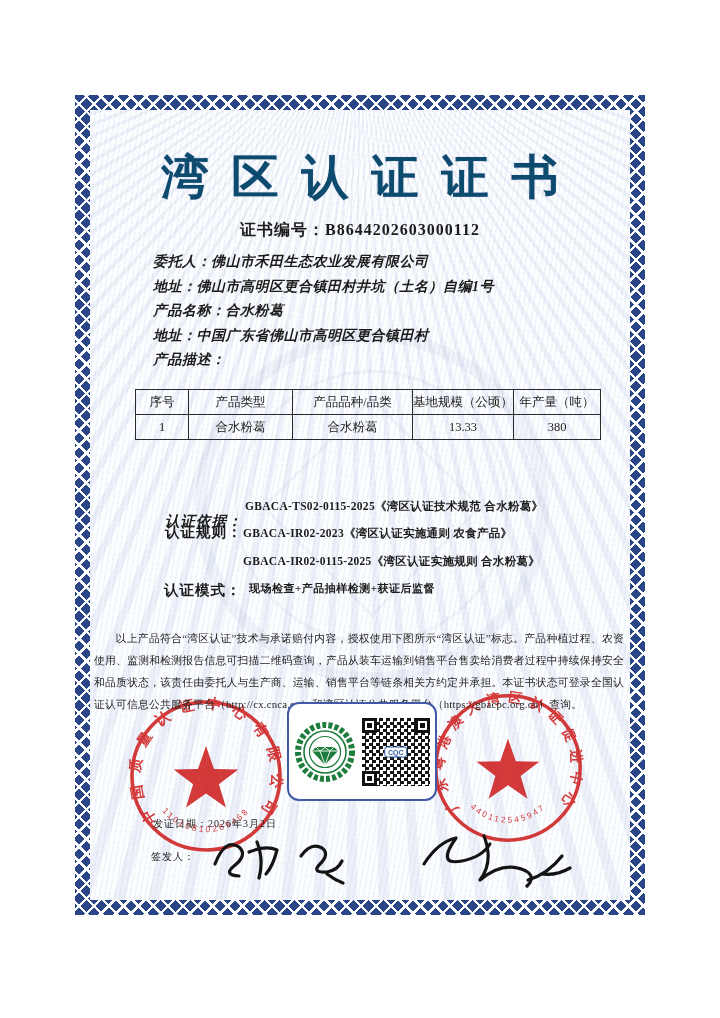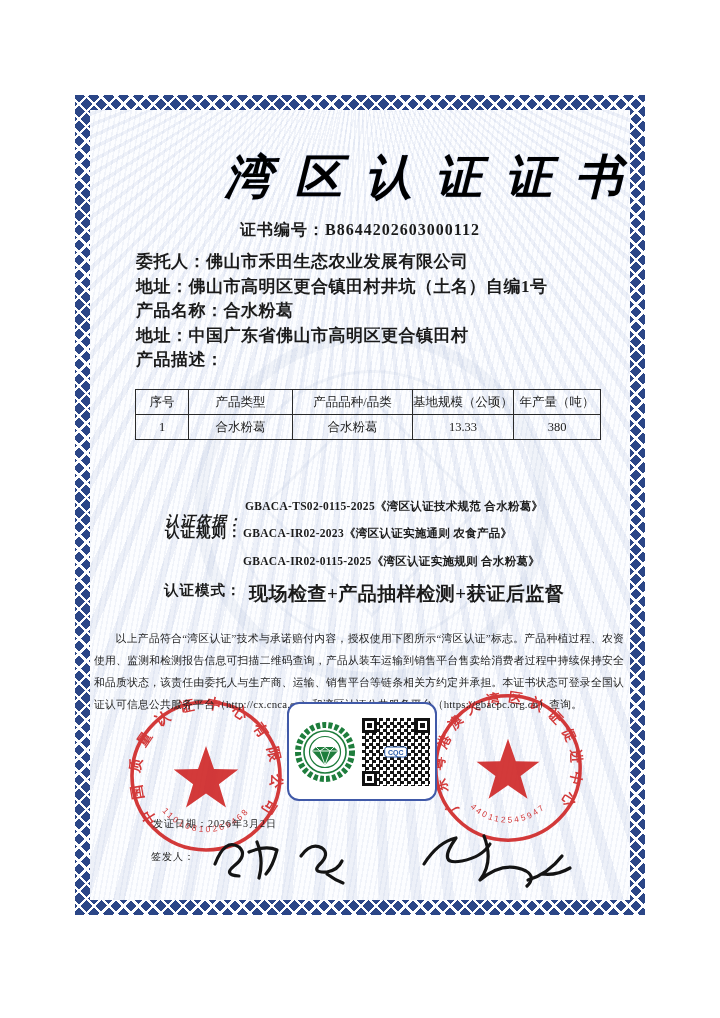--- a/index.html
+++ b/index.html
@@ -18,39 +18,39 @@
       repeating-linear-gradient(100deg, rgba(140,160,205,0.10) 0 1.5px, rgba(255,255,255,0) 1.5px 5px);}
 
   
   .watermark{position:absolute;left:195px;top:330px;width:330px;height:330px;border-radius:50%;
     border:12px solid rgba(140,155,195,0.10);z-index:0;}
   .watermark .inner{position:absolute;inset:28px;border-radius:50%;border:3px solid rgba(140,155,195,0.10);}
   .watermark .gem{position:absolute;left:50%;top:50%;width:150px;height:150px;
     transform:translate(-50%,-50%) rotate(45deg);border:3px solid rgba(140,155,195,0.10);}
 
   
-  .title{position:absolute;left:75px;top:146px;width:570px;text-align:right;z-index:2;
-    font-size:47px;font-weight:700;font-style:italic;color:#000000;
+  .title{position:absolute;left:75px;top:146px;width:570px;text-align:center;z-index:2;
+    font-size:47px;font-weight:700;color:#0c4a6e;
     letter-spacing:23px;padding-left:23px;box-sizing:border-box;
     font-family:"DejaVu Serif","Liberation Serif",serif;text-shadow:0 0 1px rgba(47,79,157,.6);}
   .certno{position:absolute;left:75px;top:220px;width:570px;text-align:center;z-index:2;
     font-size:16px;font-weight:700;letter-spacing:1px;}
-  .info{position:absolute;left:136px;top:250px;z-index:2;font-size:17px;font-weight:700;
-    line-height:24.6px;letter-spacing:0.5px;}
+  .info{position:absolute;left:153px;top:250px;z-index:2;font-size:14px;font-weight:700;
+    line-height:24.6px;letter-spacing:0.5px;font-style:italic;}
   .info div{white-space:nowrap;}
 
   table.prod{position:absolute;left:135px;top:389px;z-index:2;border-collapse:collapse;
     font-size:12.5px;font-weight:700;text-align:center;table-layout:fixed;}
   table.prod th,table.prod td{border:1.4px solid #2a2a2a;padding:0;height:24px;
     font-weight:400;overflow:hidden;white-space:nowrap;}
 
   .cert-sec{position:absolute;left:0;top:0;width:720px;z-index:2;}
   .lab{position:absolute;font-size:14.5px;font-weight:700;letter-spacing:1px;white-space:nowrap;}
   .val{position:absolute;font-size:11.5px;font-weight:700;letter-spacing:0.3px;white-space:nowrap;}
-  .mode-val{position:absolute;font-size:19px;font-weight:700;letter-spacing:0.5px;white-space:nowrap;}
+  .mode-val{position:absolute;font-size:11px;font-weight:700;letter-spacing:0.5px;white-space:nowrap;}
 
   .statement{position:absolute;left:94px;top:627px;width:530px;z-index:2;
     font-size:10.8px;line-height:22px;text-align:justify;text-indent:2em;color:#222;
     font-weight:400;letter-spacing:0.2px;}
 
   
   .seal{position:absolute;z-index:1;opacity:0.9;}
   .seal-left{left:126px;top:696px;}
   .seal-right{left:430px;top:690px;}
 

